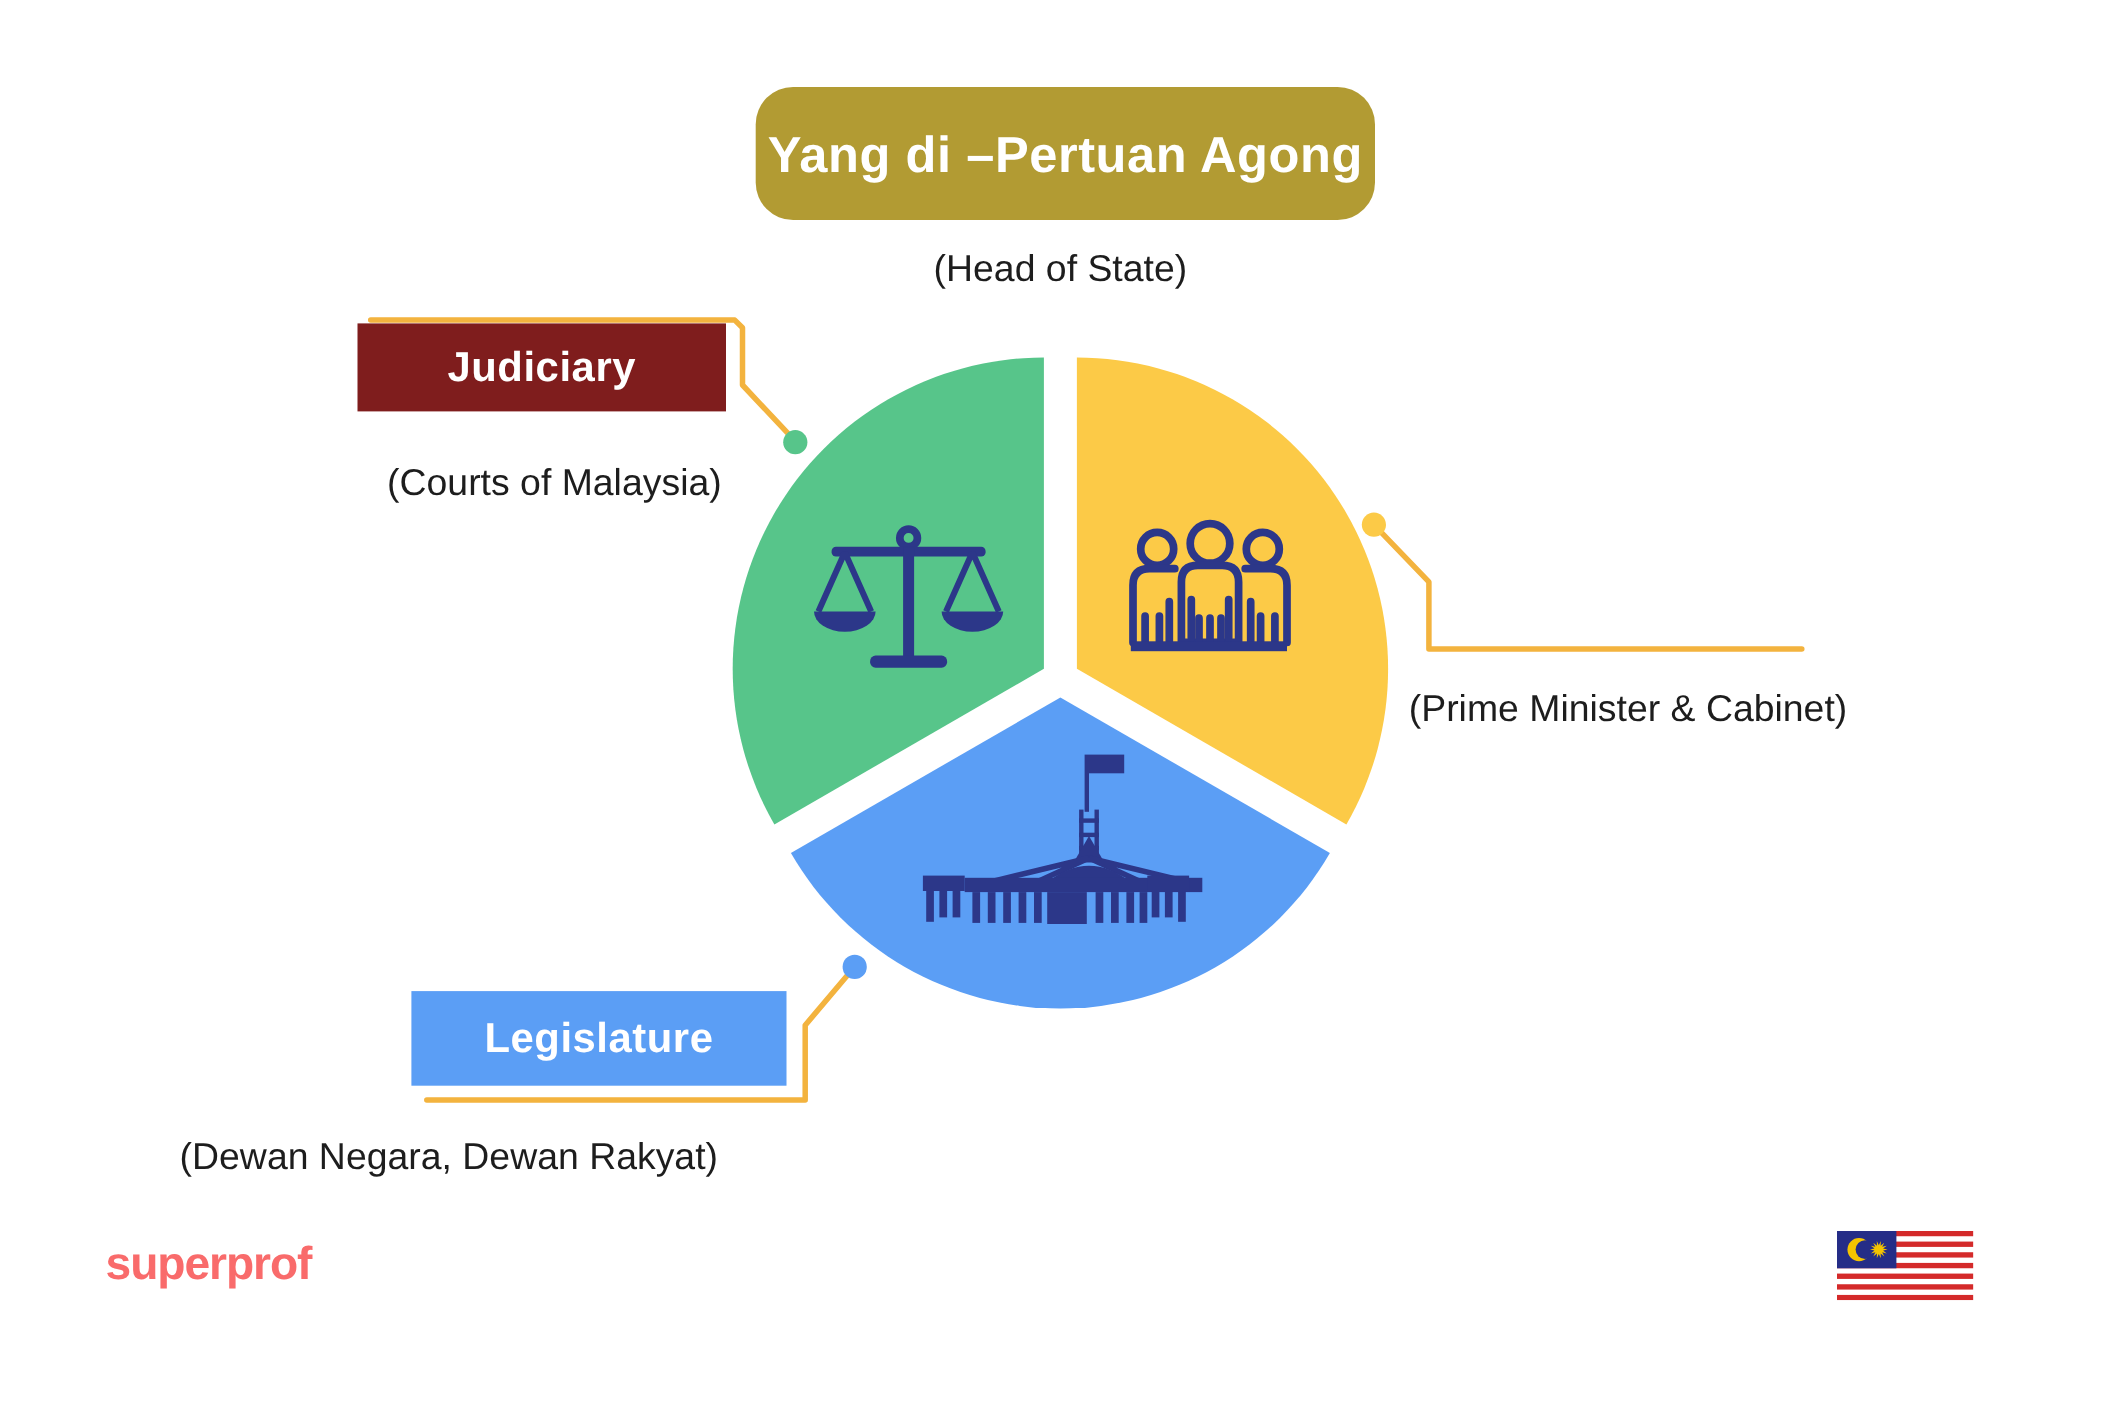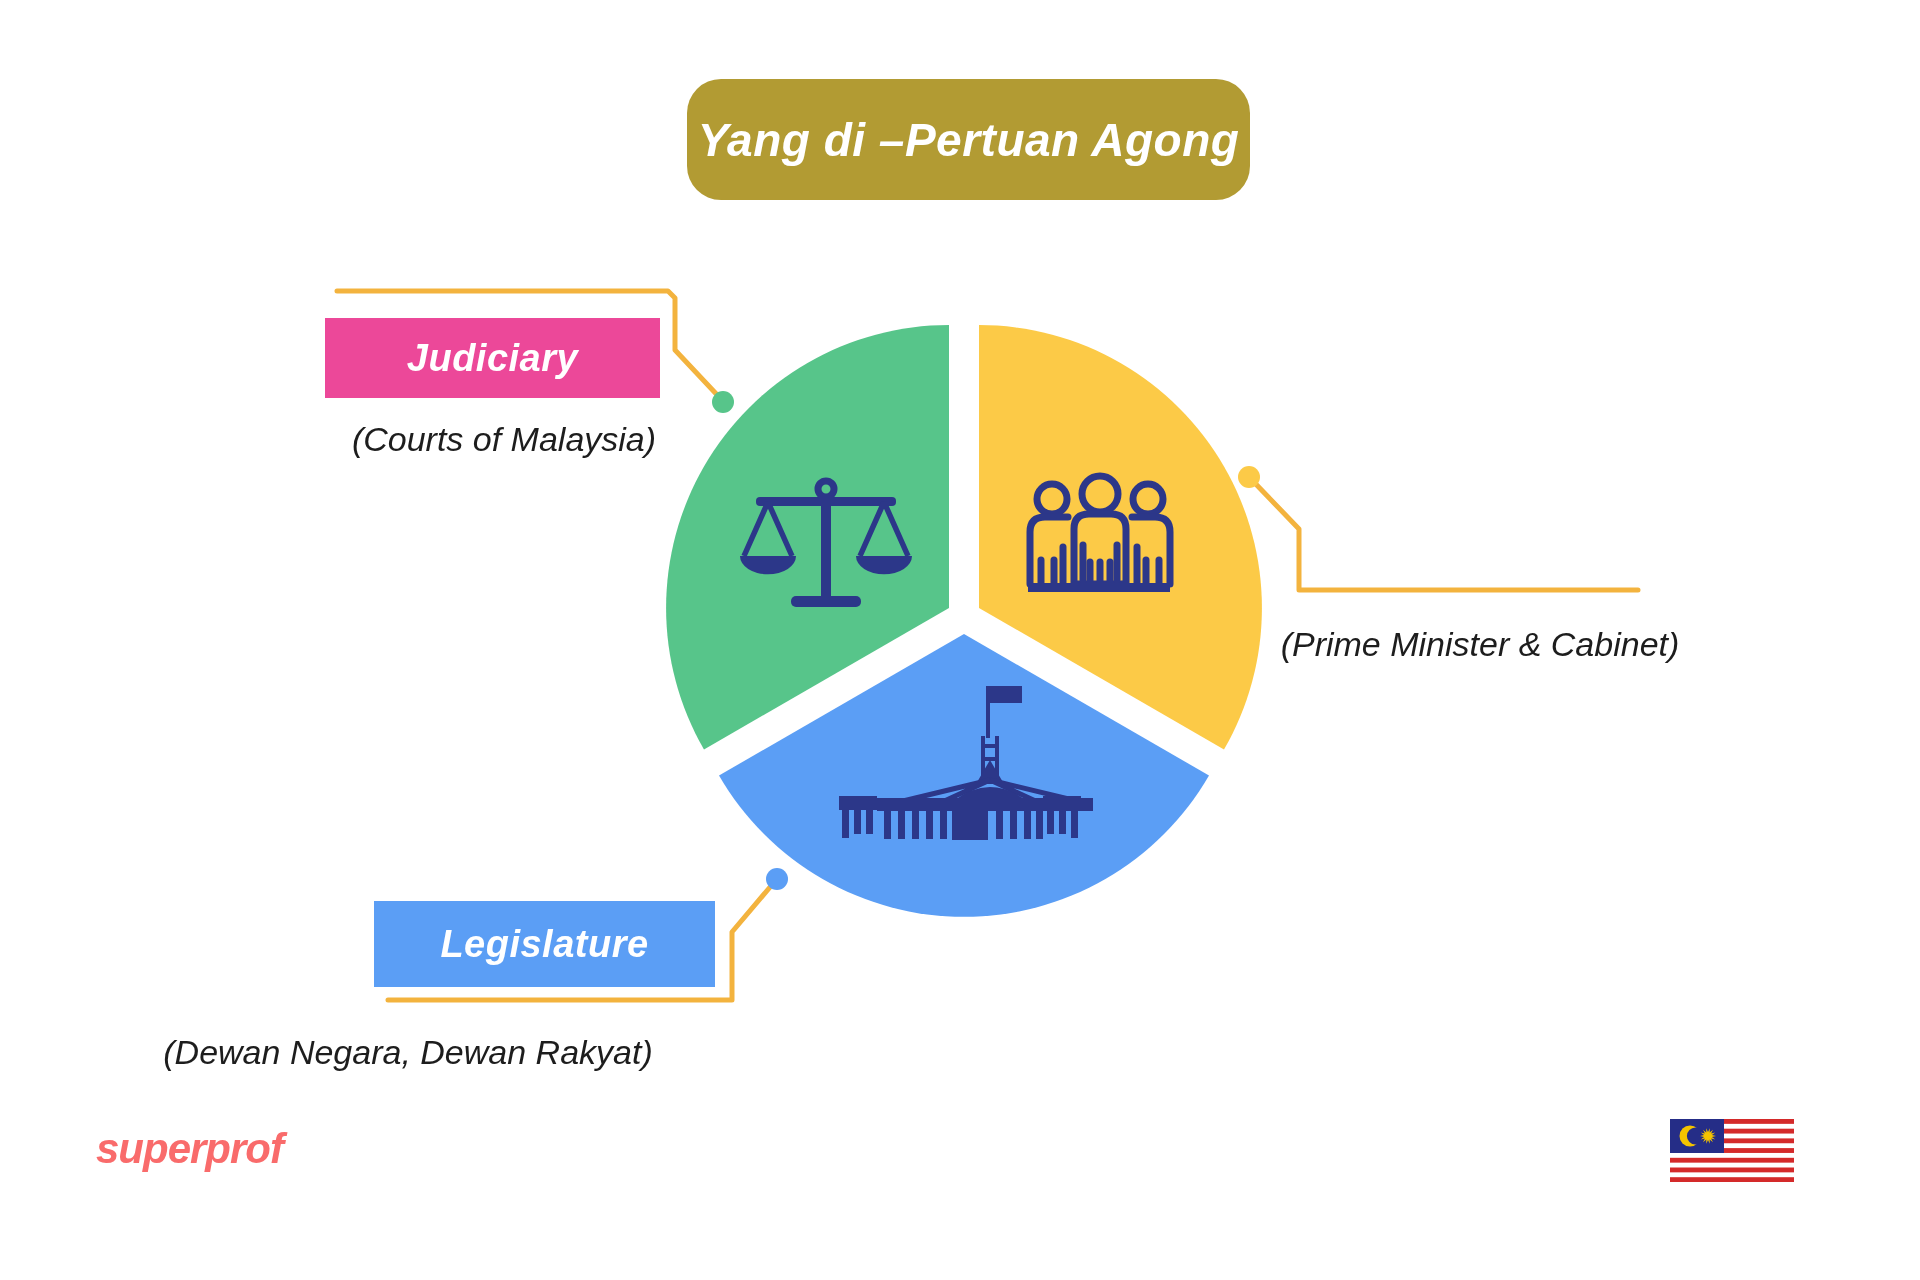--- a/index.html
+++ b/index.html
@@ -1,31 +1,30 @@
 <!DOCTYPE html>
 <html><head>
 <meta charset="utf-8">
 <style>
   html,body{margin:0;padding:0;background:#ffffff;}
   #canvas{
     position:relative;width:1920px;height:1280px;background:#ffffff;overflow:hidden;
     font-family:"Liberation Sans","DejaVu Sans",sans-serif;
-    font-style:italic;
   }
   .abs{position:absolute;}
   #title-box{
     left:687px;top:79px;width:563px;height:121px;background:#b29b33;border-radius:34px;
     display:flex;align-items:center;justify-content:center;
   }
   #title-box .txt{color:#ffffff;font-size:46px;font-weight:700;letter-spacing:0.5px;}
   .subtext{color:#1d1d1d;font-size:34px;font-weight:400;text-align:center;white-space:nowrap;}
   #head-of-state{left:664px;top:225px;width:600px;}
   .label-box{display:flex;align-items:center;justify-content:center;}
   .label-box .txt{color:#ffffff;font-size:38px;font-weight:700;letter-spacing:0.5px;}
-  #judiciary-box{left:325px;top:318px;width:335px;height:80px;background:#ec4899;}
+  #judiciary-box{left:325px;top:294px;width:335px;height:80px;background:#7f1d1d;}
   #executive-box{left:1316px;top:496px;width:335px;height:80px;background:#fcca47;}
   #legislature-box{left:374px;top:901px;width:341px;height:86px;background:#5b9ef5;}
   #courts-text{left:304px;top:420px;width:400px;}
   #pm-text{left:1265px;top:625px;width:430px;}
   #dewan-text{left:158px;top:1033px;width:500px;}
   #brand{left:96px;top:1125px;color:#f96b6b;font-size:42px;font-weight:700;letter-spacing:-1px;text-align:center;}
   #diagram-svg{left:0;top:0;width:1920px;height:1280px;}
   #flag{left:1670px;top:1119px;width:124px;height:63px;}
 </style>
 </head>
@@ -115,20 +114,21 @@
       <rect x="996" y="811" width="7" height="28"></rect>
         <rect x="1010" y="811" width="7" height="28"></rect>
       <rect x="1024" y="811" width="7" height="28"></rect>
         <rect x="1036" y="811" width="7" height="28"></rect>
     </g>
   </svg>
 
   <div id="title-box" class="abs">
     <span class="txt">Yang di –Pertuan Agong</span>
   </div>
+  <div id="head-of-state" class="abs subtext">(Head of State)</div>
 
   <div id="judiciary-box" class="abs label-box">
     <span class="txt">Judiciary</span>
   </div>
   <div id="courts-text" class="abs subtext">(Courts of Malaysia)</div>
 
   <div id="pm-text" class="abs subtext">(Prime Minister &amp; Cabinet)</div>
 
   <div id="legislature-box" class="abs label-box">
     <span class="txt">Legislature</span>

